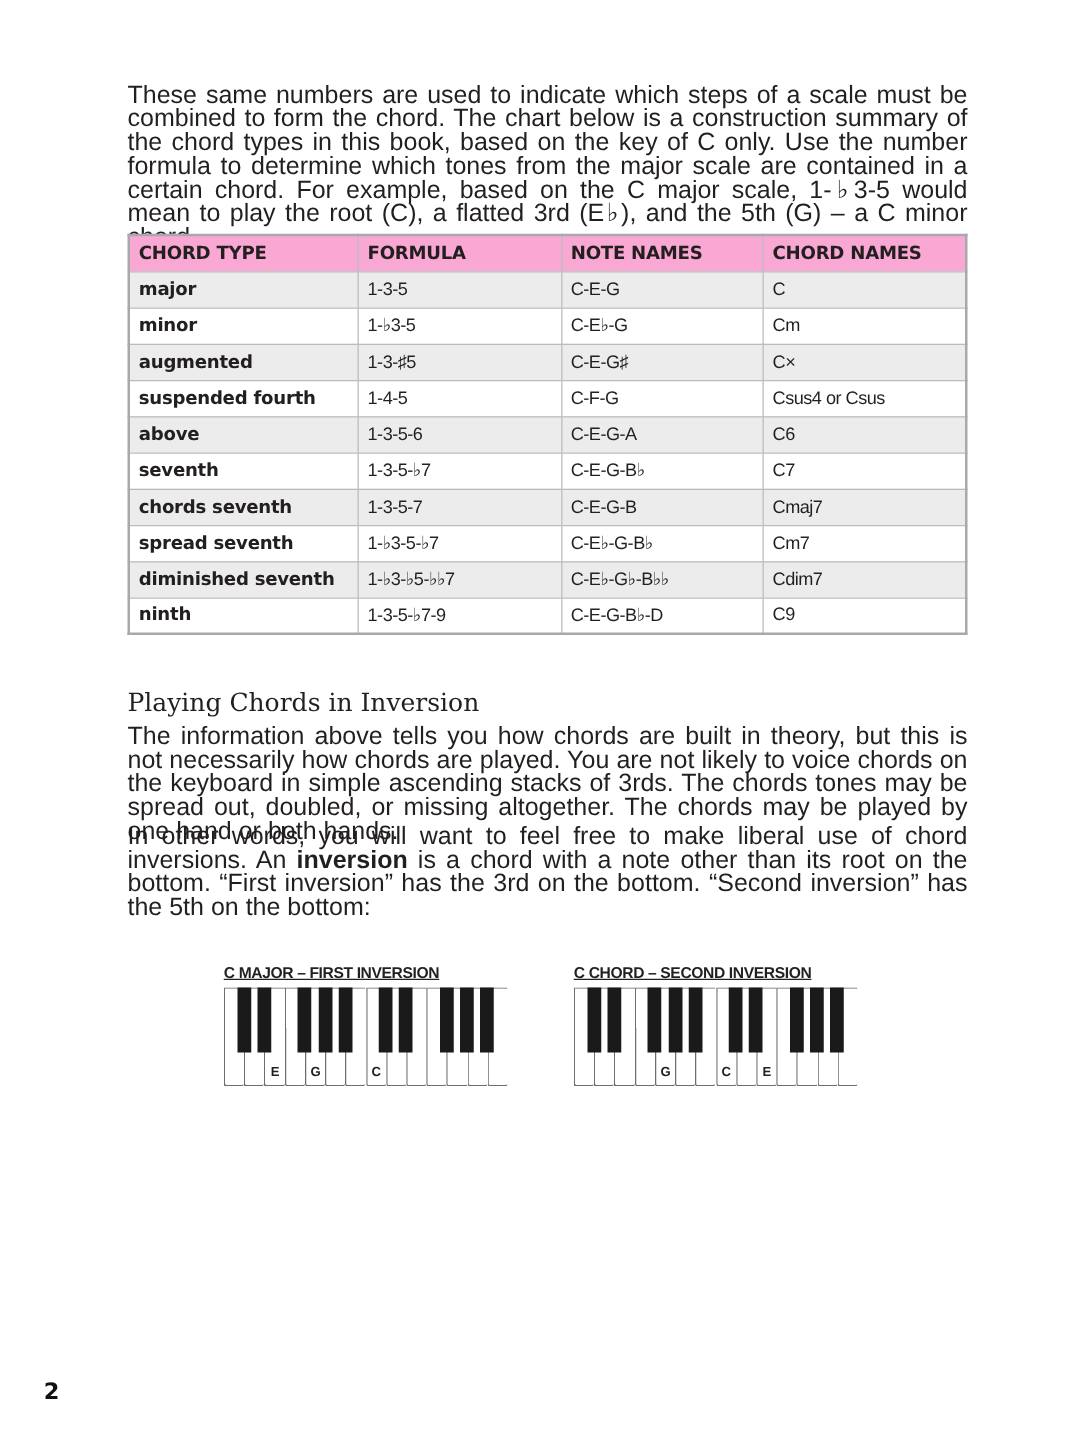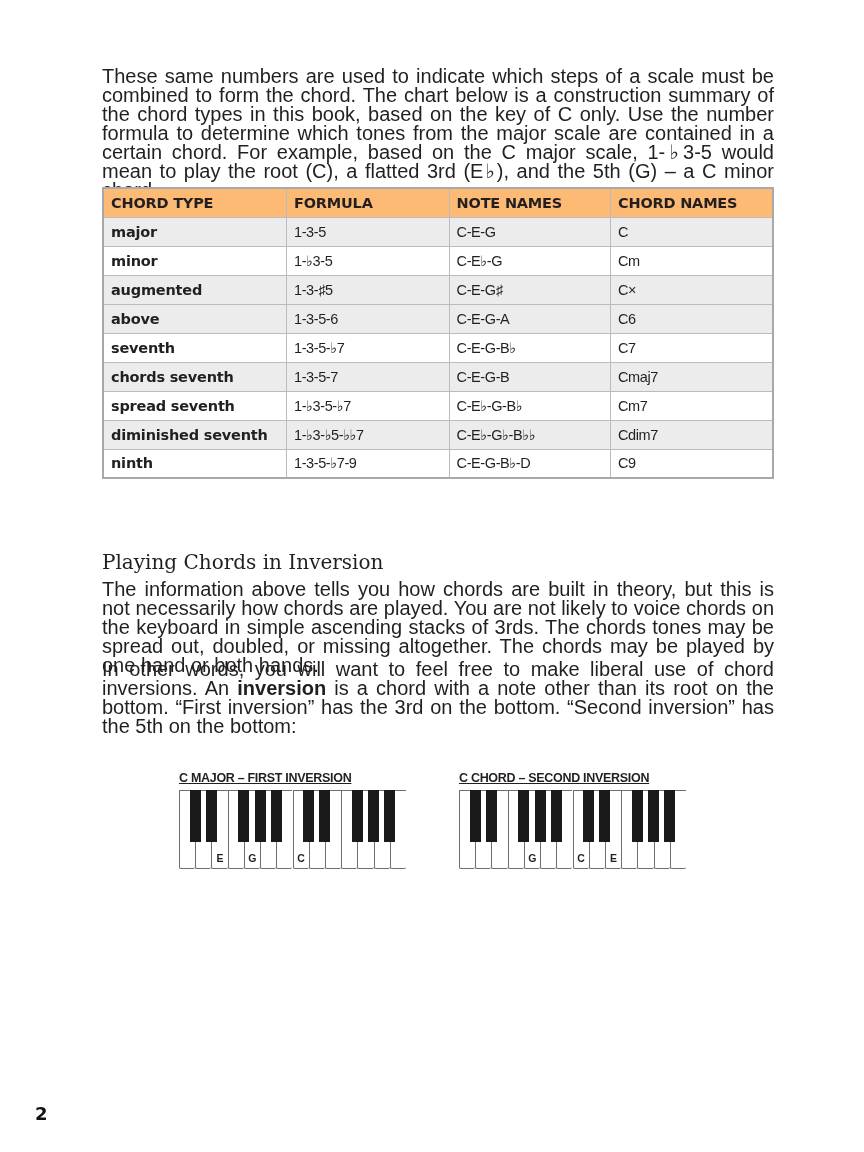--- a/index.html
+++ b/index.html
@@ -13,21 +13,21 @@
   #intro { top: 67px; }
   table.chords {
     position: absolute; left: 102px; top: 187px; width: 672px;
     border-collapse: collapse; border: 2px solid #a7a9ac;
     font-family: "DejaVu Sans", sans-serif;
   }
   table.chords td, table.chords th {
     border: 1px solid #b9bbbe; height: 29px; padding: 0 0 0 7px;
     text-align: left; vertical-align: middle; box-sizing: border-box;
   }
-  table.chords th { font-weight: bold; font-size: 14.5px; letter-spacing: -0.2px; background: #fdba74; }
+  table.chords th { font-weight: bold; font-size: 14.5px; letter-spacing: -0.2px; background: #f9a8d4; }
   table.chords td.type { font-weight: bold; font-size: 14.5px; letter-spacing: -0.2px; }
   table.chords td.val { font-family: "Liberation Sans", sans-serif; font-size: 14.5px; transform-origin: left; letter-spacing: -0.4px; }
   table.chords tr.shade td { background: #ececed; }
   table.chords col.c1 { width: 184px; }
   table.chords col.c2 { width: 163px; }
   table.chords col.c3 { width: 162px; }
   table.chords col.c4 { width: 163px; }
   #section-title {
     position: absolute; left: 102px; top: 550px; margin: 0;
     font-family: "DejaVu Serif", serif; font-weight: normal; font-size: 20px; color: #231f20;
@@ -92,20 +92,26 @@
         <td class="val">1-♭3-5</td>
         <td class="val">C-E♭-G</td>
         <td class="val">Cm</td>
       </tr>
       <tr class="shade">
         <td class="type">augmented</td>
         <td class="val">1-3-♯5</td>
         <td class="val">C-E-G♯</td>
         <td class="val">C×</td>
       </tr>
+      <tr>
+        <td class="type">suspended fourth</td>
+        <td class="val">1-4-5</td>
+        <td class="val">C-F-G</td>
+        <td class="val">Csus4 or Csus</td>
+      </tr>
       <tr class="shade">
         <td class="type">above</td>
         <td class="val">1-3-5-6</td>
         <td class="val">C-E-G-A</td>
         <td class="val">C6</td>
       </tr>
       <tr>
         <td class="type">seventh</td>
         <td class="val">1-3-5-♭7</td>
         <td class="val">C-E-G-B♭</td>

